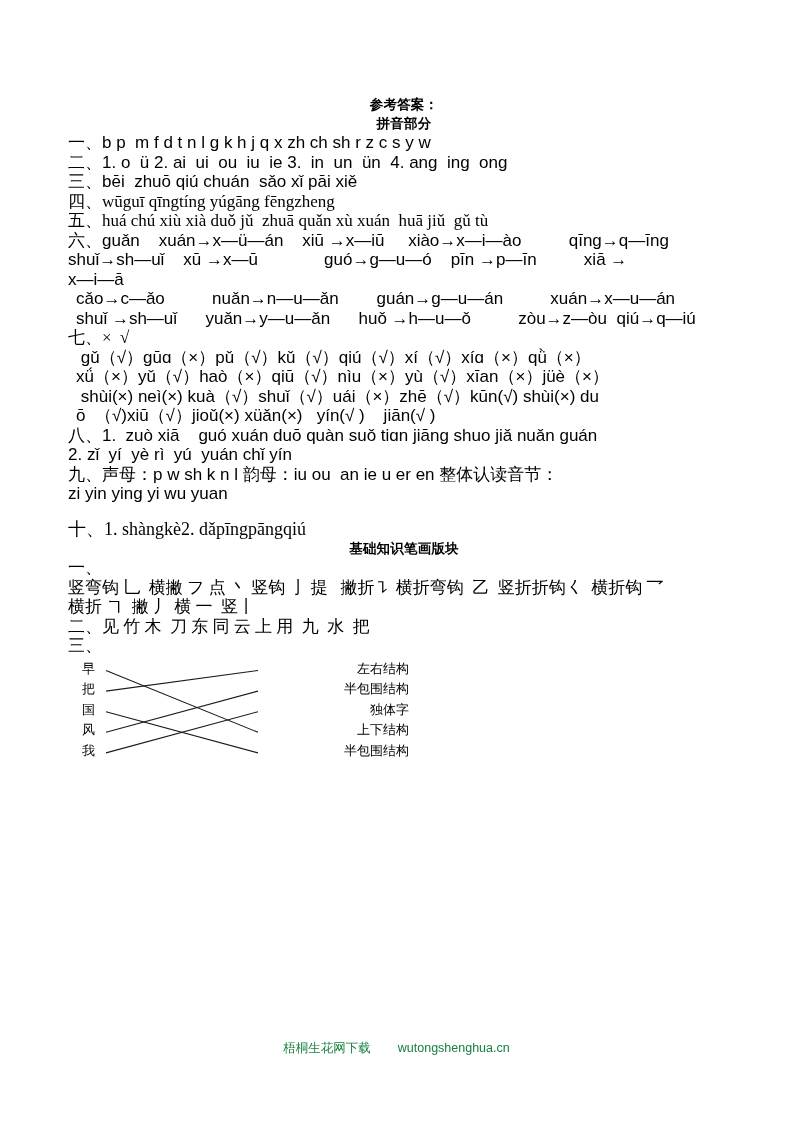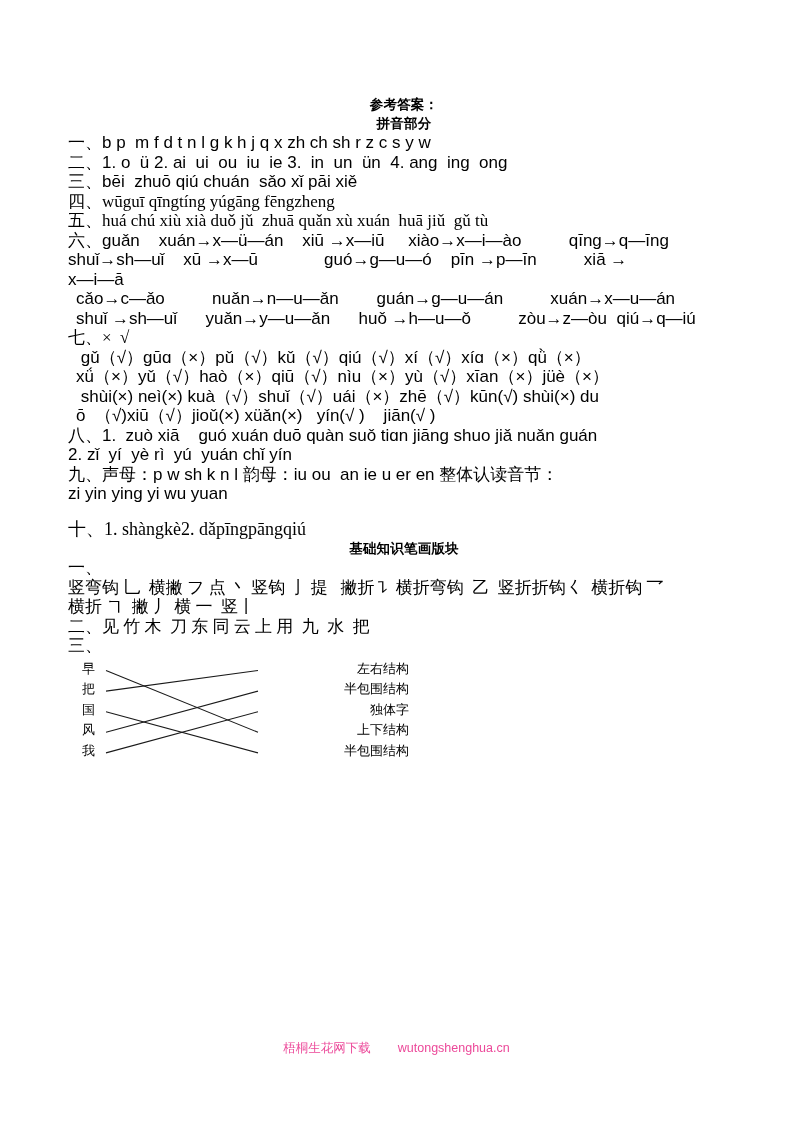--- a/index.html
+++ b/index.html
@@ -79,21 +79,21 @@
   .match .right { left: 177px; width: 150px; text-align: right; }
 
   
   .footer {
     position: absolute;
     left: 0;
     top: 1040px;
     width: 793px;
     text-align: center;
     font-size: 12.5px;
-    color: #ec4899;
+    color: #15803d;
   }
   .footer .sep { display: inline-block; width: 20px; }
 </style>
 </head>
 <body>
 
 <div class="page">
 
   <div class="content">
 

